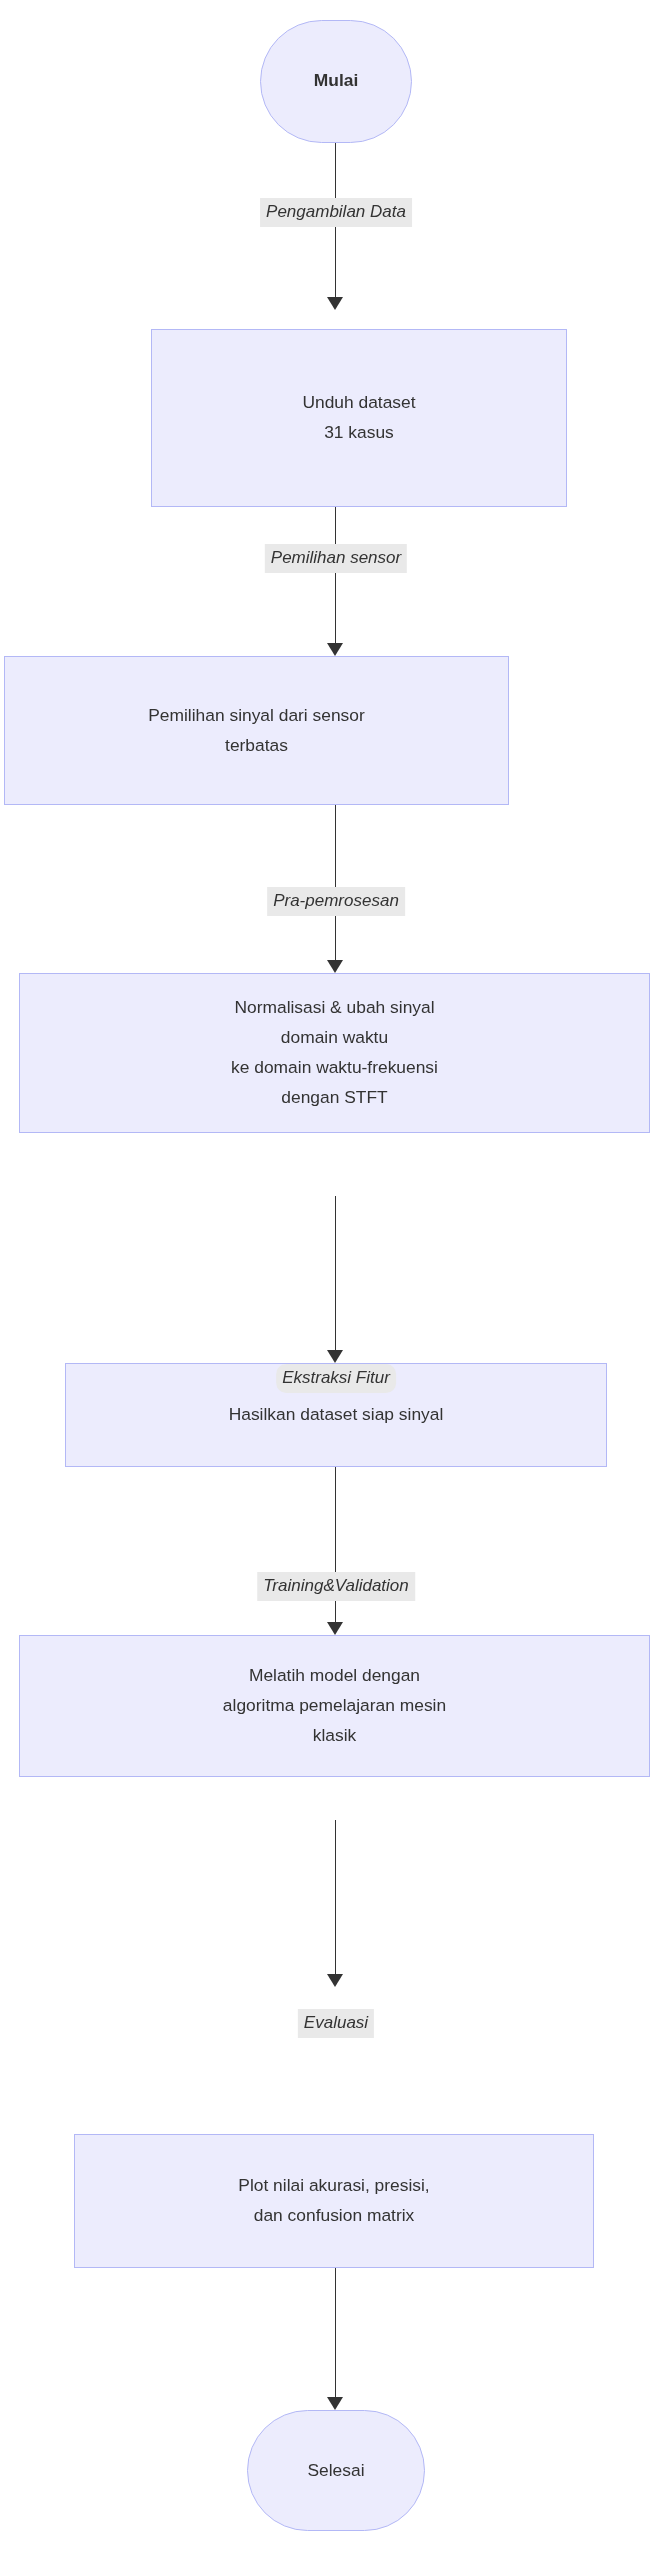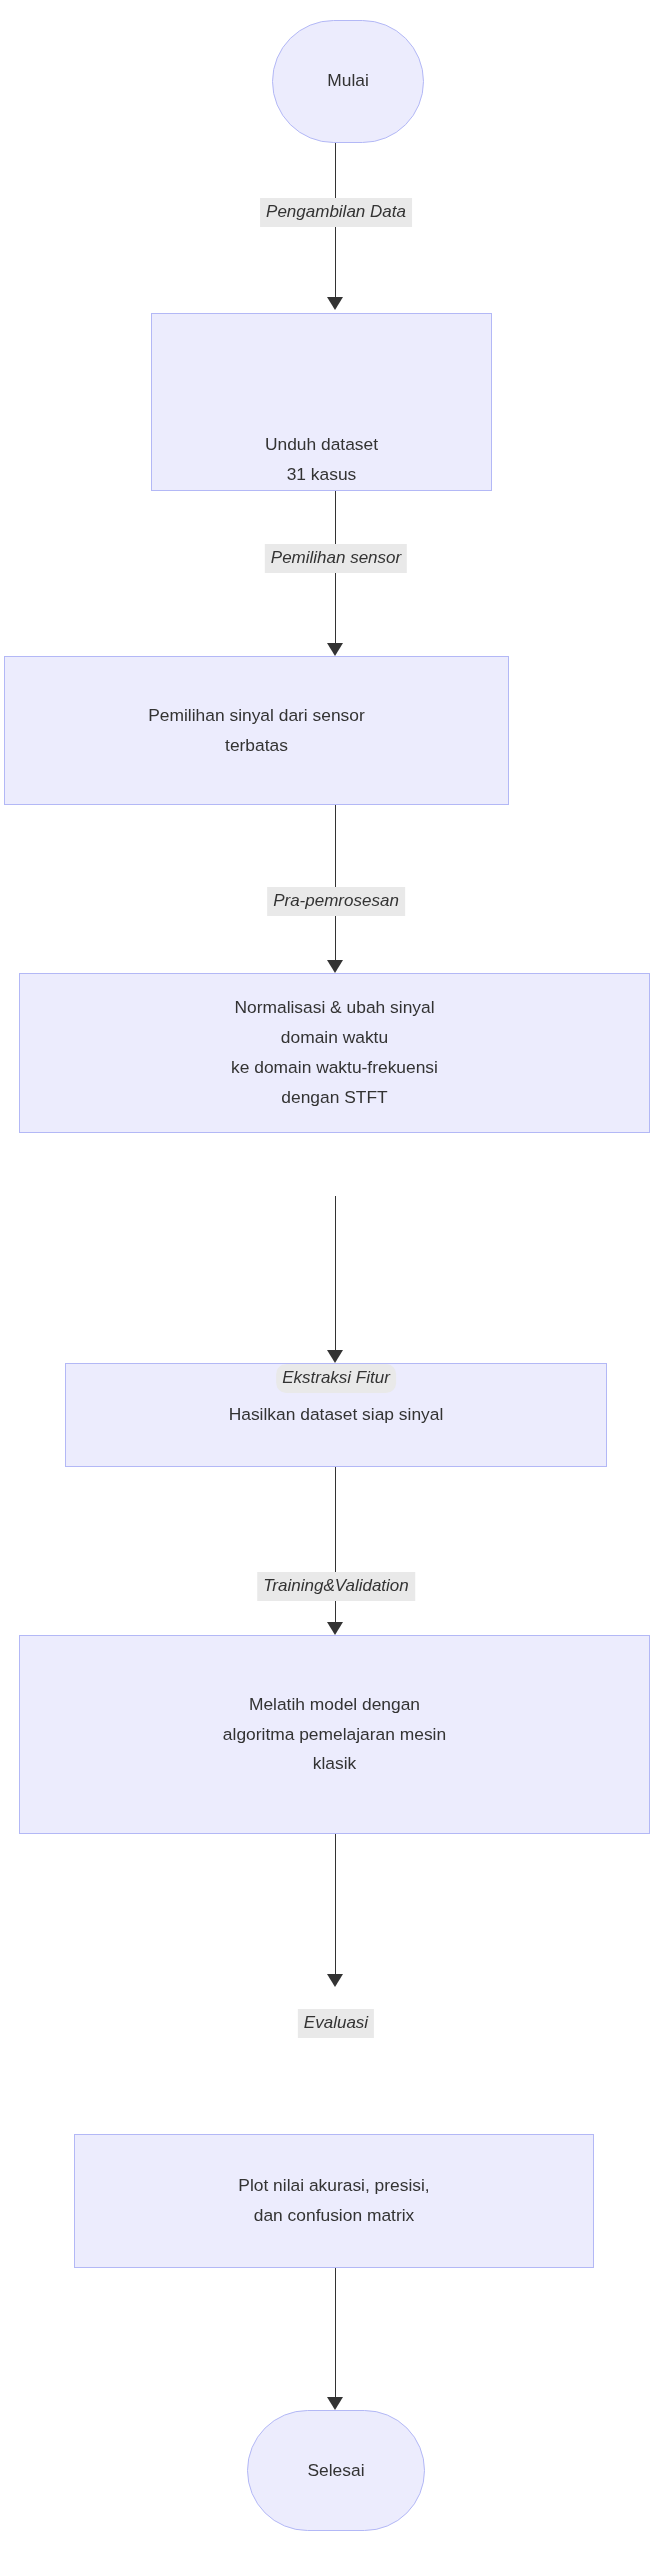--- a/index.html
+++ b/index.html
@@ -75,29 +75,29 @@
     white-space: nowrap;
     z-index: 3;
     font-style: italic;
   }
 </style>
 </head>
 <body>
 
 <div id="flowchart">
 
-  <div class="node terminator" style="left:272px; top:19.5px; width:152px; height:123px;">
+  <div class="node terminator" style="left:260px; top:19.5px; width:152px; height:123px;font-weight:bold;">
     <span class="lines">Mulai</span>
   </div>
 
   <div class="edge-line" style="top:143px; height:156px;"></div>
   <div class="arrow-head" style="top:297px;"></div>
   <div class="edge-label" style="top:198px;">Pengambilan Data</div>
 
-  <div class="node" style="left:151px; top:313px; width:341px; height:178px;align-items:flex-end;">
+  <div class="node" style="left:151px; top:329px; width:416px; height:178px;">
     <span class="lines">Unduh dataset
 31 kasus</span>
   </div>
 
   <div class="edge-line" style="top:488px; height:156px;"></div>
   <div class="arrow-head" style="top:643px;"></div>
   <div class="edge-label" style="top:544px;">Pemilihan sensor</div>
 
   <div class="node" style="left:4px; top:656px; width:505px; height:149px;">
     <span class="lines">Pemilihan sinyal dari sensor
@@ -120,21 +120,21 @@
   <div class="edge-label" style="top:1364px;border-radius:10px;">Ekstraksi Fitur</div>
 
   <div class="node" style="left:65px; top:1363px; width:542px; height:104px;">
     <span class="lines">Hasilkan dataset siap sinyal</span>
   </div>
 
   <div class="edge-line" style="top:1467px; height:156px;"></div>
   <div class="arrow-head" style="top:1622px;"></div>
   <div class="edge-label" style="top:1572px;">Training&amp;Validation</div>
 
-  <div class="node" style="left:19px; top:1635px; width:631px; height:199px;">
+  <div class="node" style="left:19px; top:1635px; width:631px; height:142px;">
     <span class="lines">Melatih model dengan
 algoritma pemelajaran mesin
 klasik</span>
   </div>
 
   <div class="edge-line" style="top:1820px; height:156px;"></div>
   <div class="arrow-head" style="top:1974px;"></div>
   <div class="edge-label" style="top:2009px;">Evaluasi</div>
 
   <div class="node" style="left:74px; top:2134px; width:520px; height:134px;">

